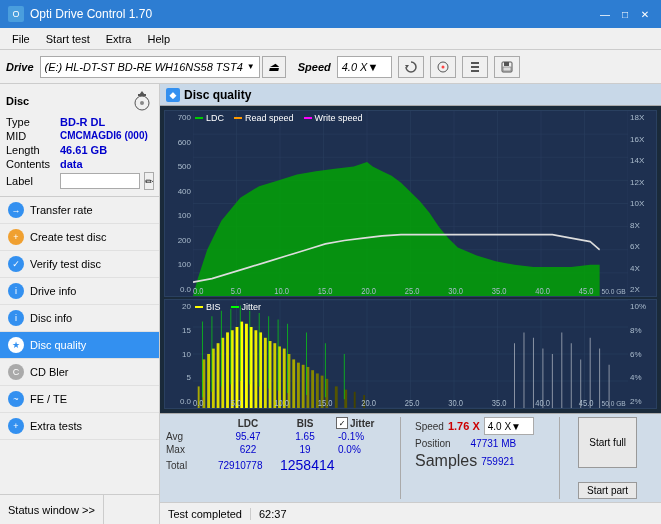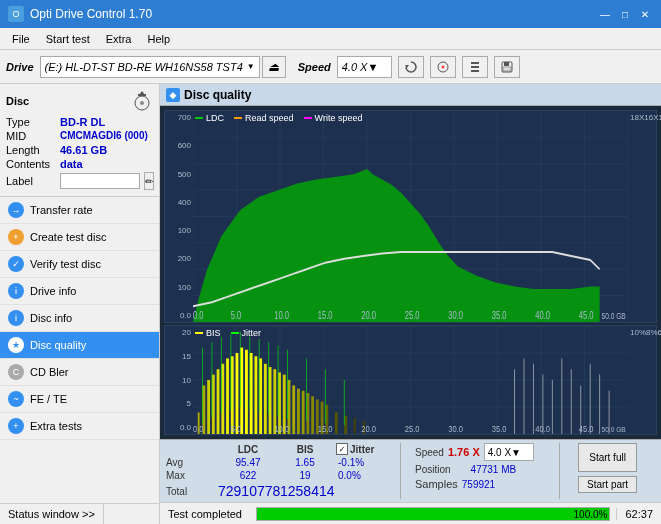--- a/index.html
+++ b/index.html
@@ -45,21 +45,21 @@
     
     .sidebar-nav { flex: 1; }
     .nav-item { display: flex; align-items: center; gap: 6px; padding: 5px 8px; cursor: pointer; font-size: 11px; border-bottom: 1px solid #e0e0e0; }
     .nav-item.active { background: #3390f0; color: white; }
     .nav-icon { width: 16px; height: 16px; border-radius: 50%; display: flex; align-items: center; justify-content: center; font-size: 9px; flex-shrink: 0; }
     .nav-icon.blue { background: #3390f0; color: white; }
     .nav-icon.active-icon { background: white; color: #3390f0; }
     .nav-icon.orange { background: #f0a030; color: white; }
     .nav-icon.gray { background: #aaa; color: white; }
     
-    .status-bar-bottom { height: 21px; background: #f0f0f0; border-top: 1px solid #ccc; display: flex; align-items: center; }
+    .status-bar-bottom { height: 30px; background: #f0f0f0; border-top: 1px solid #ccc; display: flex; align-items: center; }
     .status-window-btn { display: flex; align-items: center; padding: 0 8px; cursor: pointer; font-size: 11px; height: 100%; border-right: 1px solid #ccc; white-space: nowrap; }
     
     
     .right-panel { flex: 1; display: flex; flex-direction: column; background: #1a2a3a; overflow: hidden; }
     
     
     .quality-header { background: #c8d8e8; display: flex; align-items: center; padding: 3px 6px; height: 22px; gap: 4px; border-bottom: 1px solid #aaa; }
     .quality-icon { width: 14px; height: 14px; background: #3390f0; display: flex; align-items: center; justify-content: center; font-size: 9px; color: white; border-radius: 2px; }
     .quality-title { font-size: 12px; font-weight: bold; }
     
@@ -70,32 +70,32 @@
     .chart-top { flex: 1; background: #1e3050; border: 1px solid #2a4060; position: relative; display: flex; }
     .chart-legend { position: absolute; top: 2px; left: 30px; display: flex; gap: 10px; z-index: 10; }
     .legend-item { display: flex; align-items: center; gap: 3px; font-size: 9px; color: white; }
     .legend-dot { width: 8px; height: 2px; }
     .legend-dot.ldc { background: #00cc00; }
     .legend-dot.read { background: #ff6600; }
     .legend-dot.write { background: #ff00ff; }
     
     .chart-y-axis { width: 28px; display: flex; flex-direction: column; justify-content: space-between; padding: 2px 2px; align-items: flex-end; }
     .chart-y-label { font-size: 8px; color: #aabbcc; }
-    .chart-y-axis-right { width: 28px; display: flex; flex-direction: row; justify-content: space-between; padding: 2px 2px; align-items: flex-start; }
+    .chart-y-axis-right { width: 28px; display: flex; flex-direction: column; justify-content: space-between; padding: 2px 2px; align-items: flex-start; }
     
     .chart-inner { flex: 1; position: relative; overflow: hidden; }
     
     
     .chart-bottom { height: 110px; background: #1e3050; border: 1px solid #2a4060; position: relative; display: flex; }
     
     
     .stats-bar { background: #d0dce8; border-top: 1px solid #aaa; padding: 3px 6px; display: flex; align-items: flex-start; gap: 10px; min-height: 60px; }
     .stats-separator { width: 1px; background: #aaa; align-self: stretch; margin: 0 4px; }
     .checkbox { width: 12px; height: 12px; border: 1px solid #666; background: white; display: flex; align-items: center; justify-content: center; font-size: 8px; }
-    .btn-full { background: #e8e8e8; border: 1px solid #999; padding: 8px 8px; font-size: 10px; cursor: pointer; margin-bottom: 0; }
+    .btn-full { background: #e8e8e8; border: 1px solid #999; padding: 19px 8px; font-size: 10px; cursor: pointer; margin-bottom: 10px; }
     .btn-part { background: #e8e8e8; border: 1px solid #999; padding: 2px 8px; font-size: 10px; cursor: pointer; }
     .speed-dropdown-sm { background: white; border: 1px solid #aaa; padding: 1px 3px; font-size: 10px; width: 50px; height: 18px; display: flex; align-items: center; }
     
     
     .grid-line { stroke: #2a4060; stroke-width: 0.5; }
   </style>
 </head>
 <body>
 
 <div class="title-bar">
@@ -476,58 +476,54 @@
           <div style="margin-left:6px;font-size:10px;color:#0000cc">-0.1%</div>
         </div>
         <div style="display:flex;gap:2px;align-items:center">
           <div style="width:50px;font-size:10px;color:#333">Max</div>
           <div style="width:60px;text-align:center;font-size:10px;color:#0000cc">622</div>
           <div style="width:50px;text-align:center;font-size:10px;color:#0000cc">19</div>
           <div style="margin-left:6px;font-size:10px;color:#0000cc">0.0%</div>
         </div>
         <div style="display:flex;gap:2px;align-items:center">
           <div style="width:50px;font-size:10px;color:#333">Total</div>
-          <div style="width:60px;text-align:center;font-size:14px;color:#0000cc">72910778</div>
+          <div style="width:60px;text-align:left;font-size:10px;color:#0000cc">72910778</div>
           <div style="width:50px;text-align:center;font-size:14px;color:#0000cc">1258414</div>
         </div>
       </div>
 
       <div class="stats-separator"></div>
 
       <div style="display:flex;flex-direction:column;gap:3px;min-width:130px">
         <div style="display:flex;align-items:center;gap:4px">
           <span style="font-size:10px;color:#333">Speed</span>
           <span style="font-size:11px;color:#cc0000;font-weight:bold">1.76 X</span>
           <div class="speed-dropdown-sm">
             <span>4.0 X</span>
             <span>▼</span>
           </div>
         </div>
         <div style="display:flex;align-items:center;gap:20px">
           <span style="font-size:10px;color:#333">Position</span>
           <span style="font-size:10px;color:#0000cc">47731 MB</span>
         </div>
         <div style="display:flex;align-items:center;gap:4px">
-          <span style="font-size:11px;color:#333">Samples</span>
+          <span style="font-size:16px;color:#333">Samples</span>
           <span style="font-size:10px;color:#0000cc">759921</span>
         </div>
       </div>
 
       <div class="stats-separator"></div>
 
       <div style="display:flex;flex-direction:column;gap:4px;margin-left:4px">
         <button class="btn-full">Start full</button>
         <button class="btn-part">Start part</button>
       </div>
 
     </div>
 
     <div style="background:#f0f0f0;border-top:1px solid #ccc;display:flex;align-items:center;height:22px">
       <span style="padding:0 8px;font-size:11px;flex:0 0 auto;">Test completed</span>
-      <div style="flex:1;height:14px;background:#e0e0e0;border:1px solid #aaa;margin:0 6px;position:relative">
-        <div style="height:100%;background:#00cc00;width:100%"></div>
-        <span style="position:absolute;right:2px;top:0;font-size:10px;line-height:14px;">100.0%</span>
-      </div>
       <span style="padding:0 8px;font-size:11px;border-left:1px solid #ccc;">62:37</span>
     </div>
 
   </div>
 </div>
 
 </body></html>

